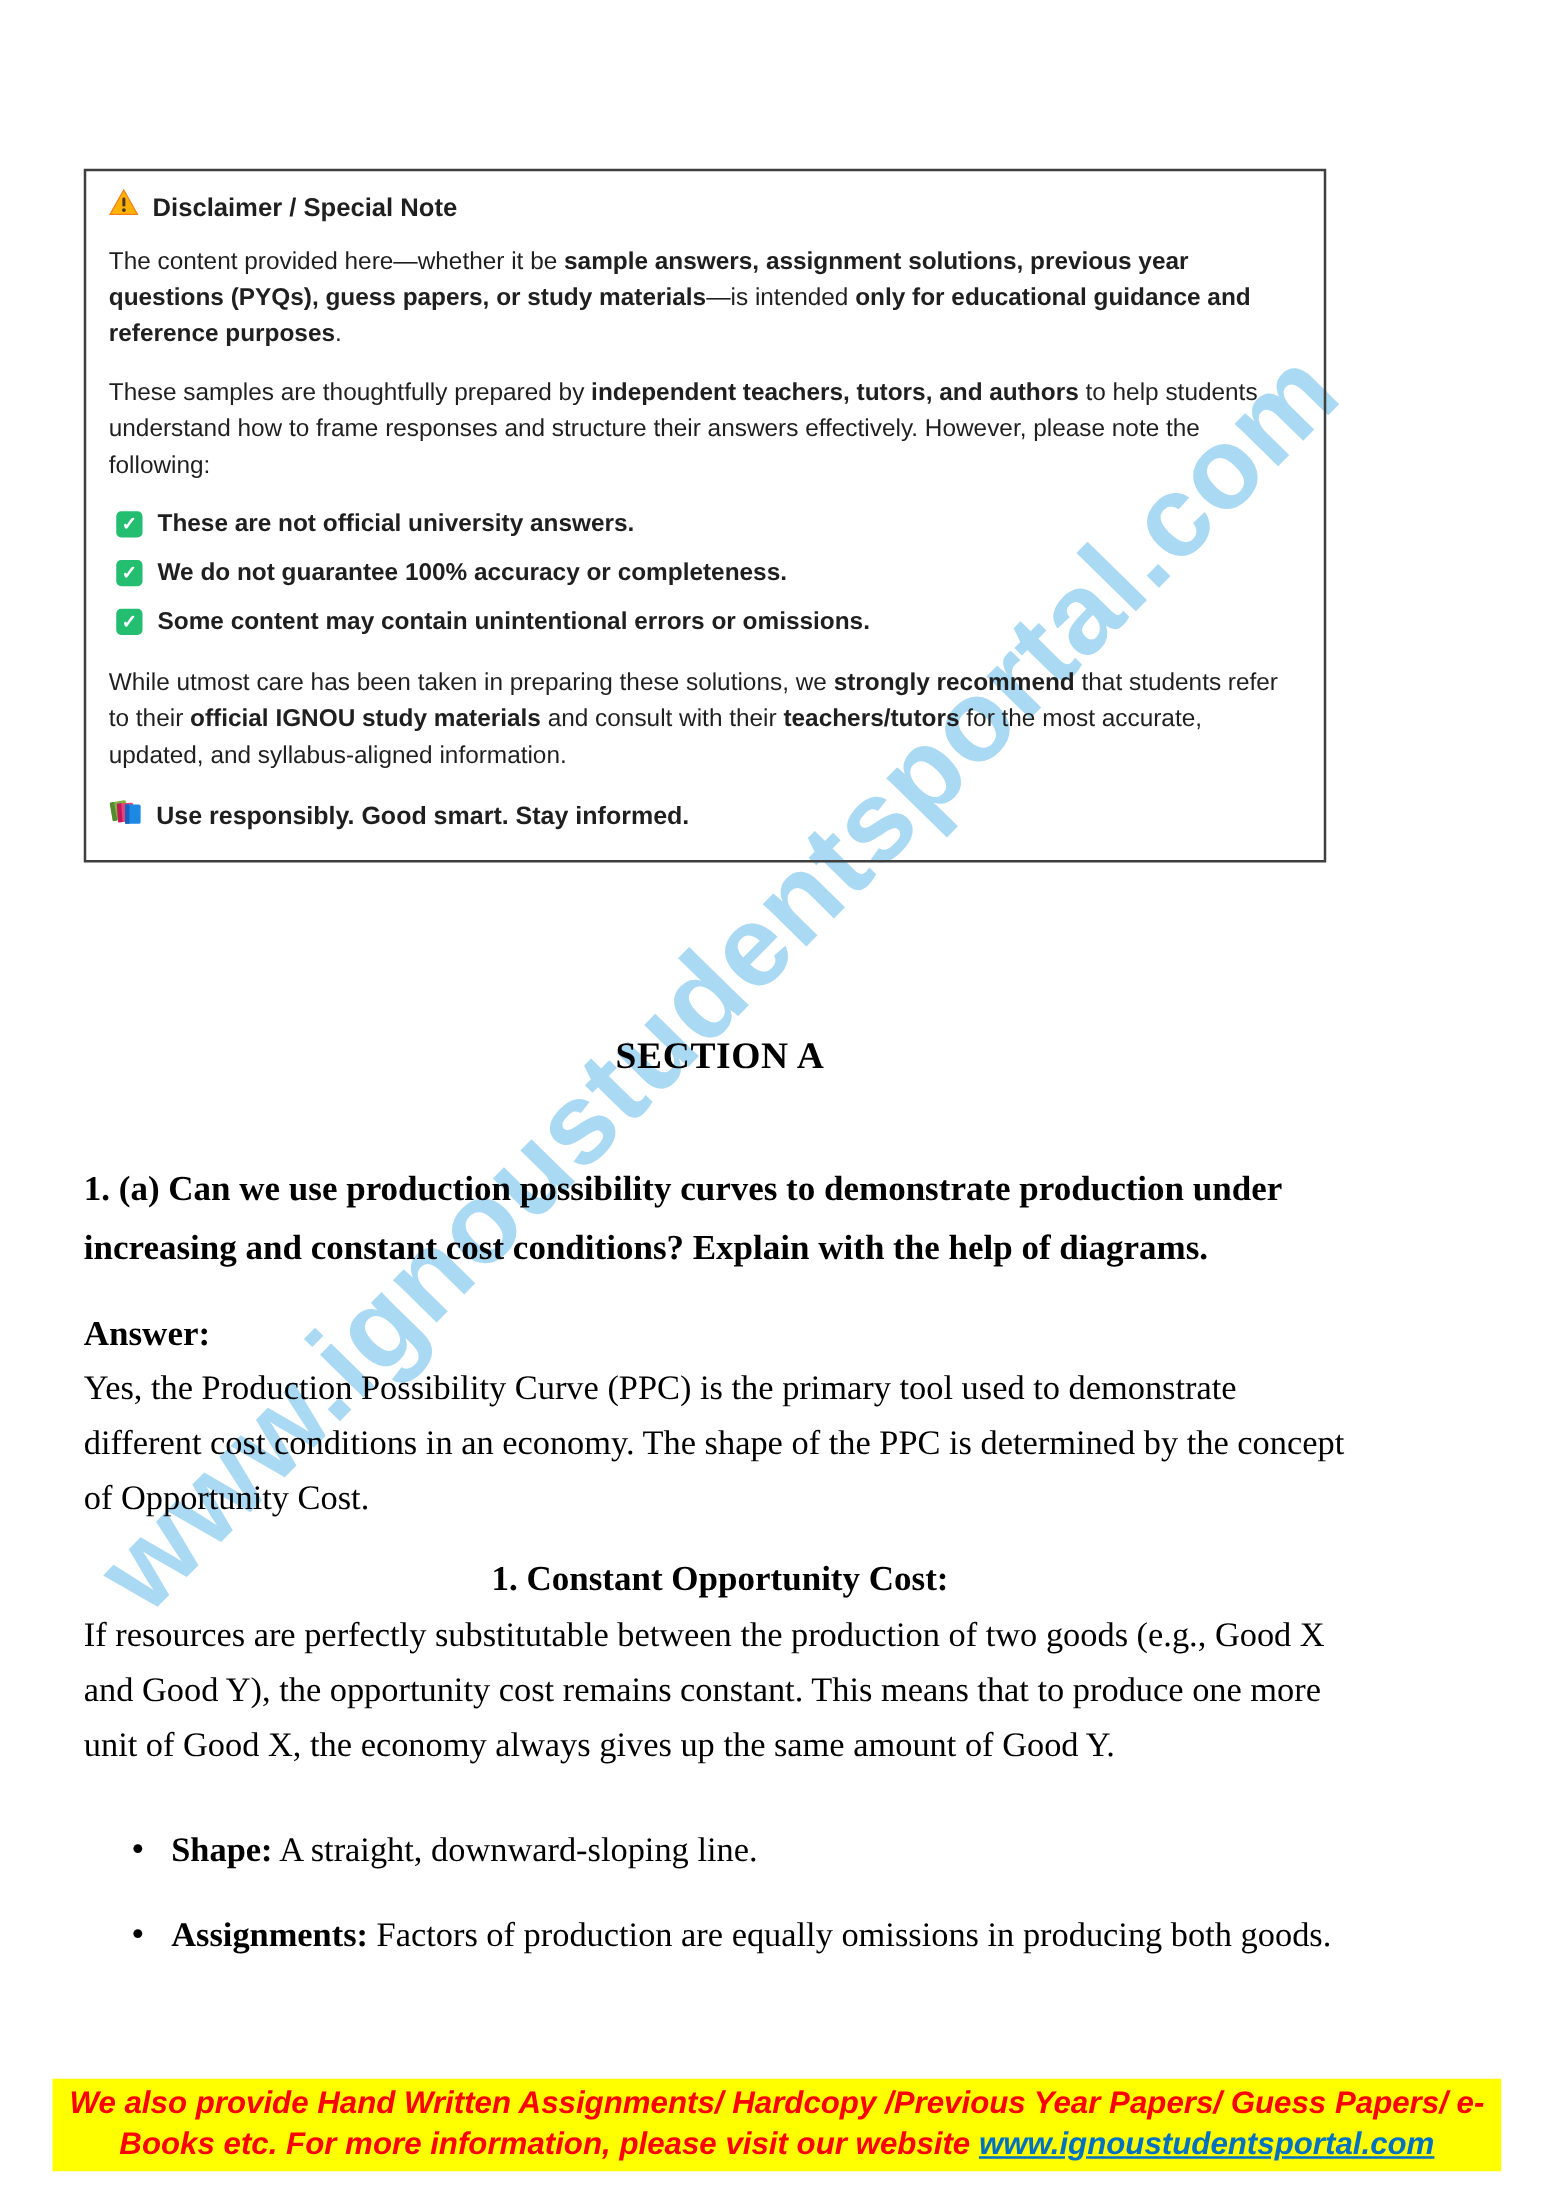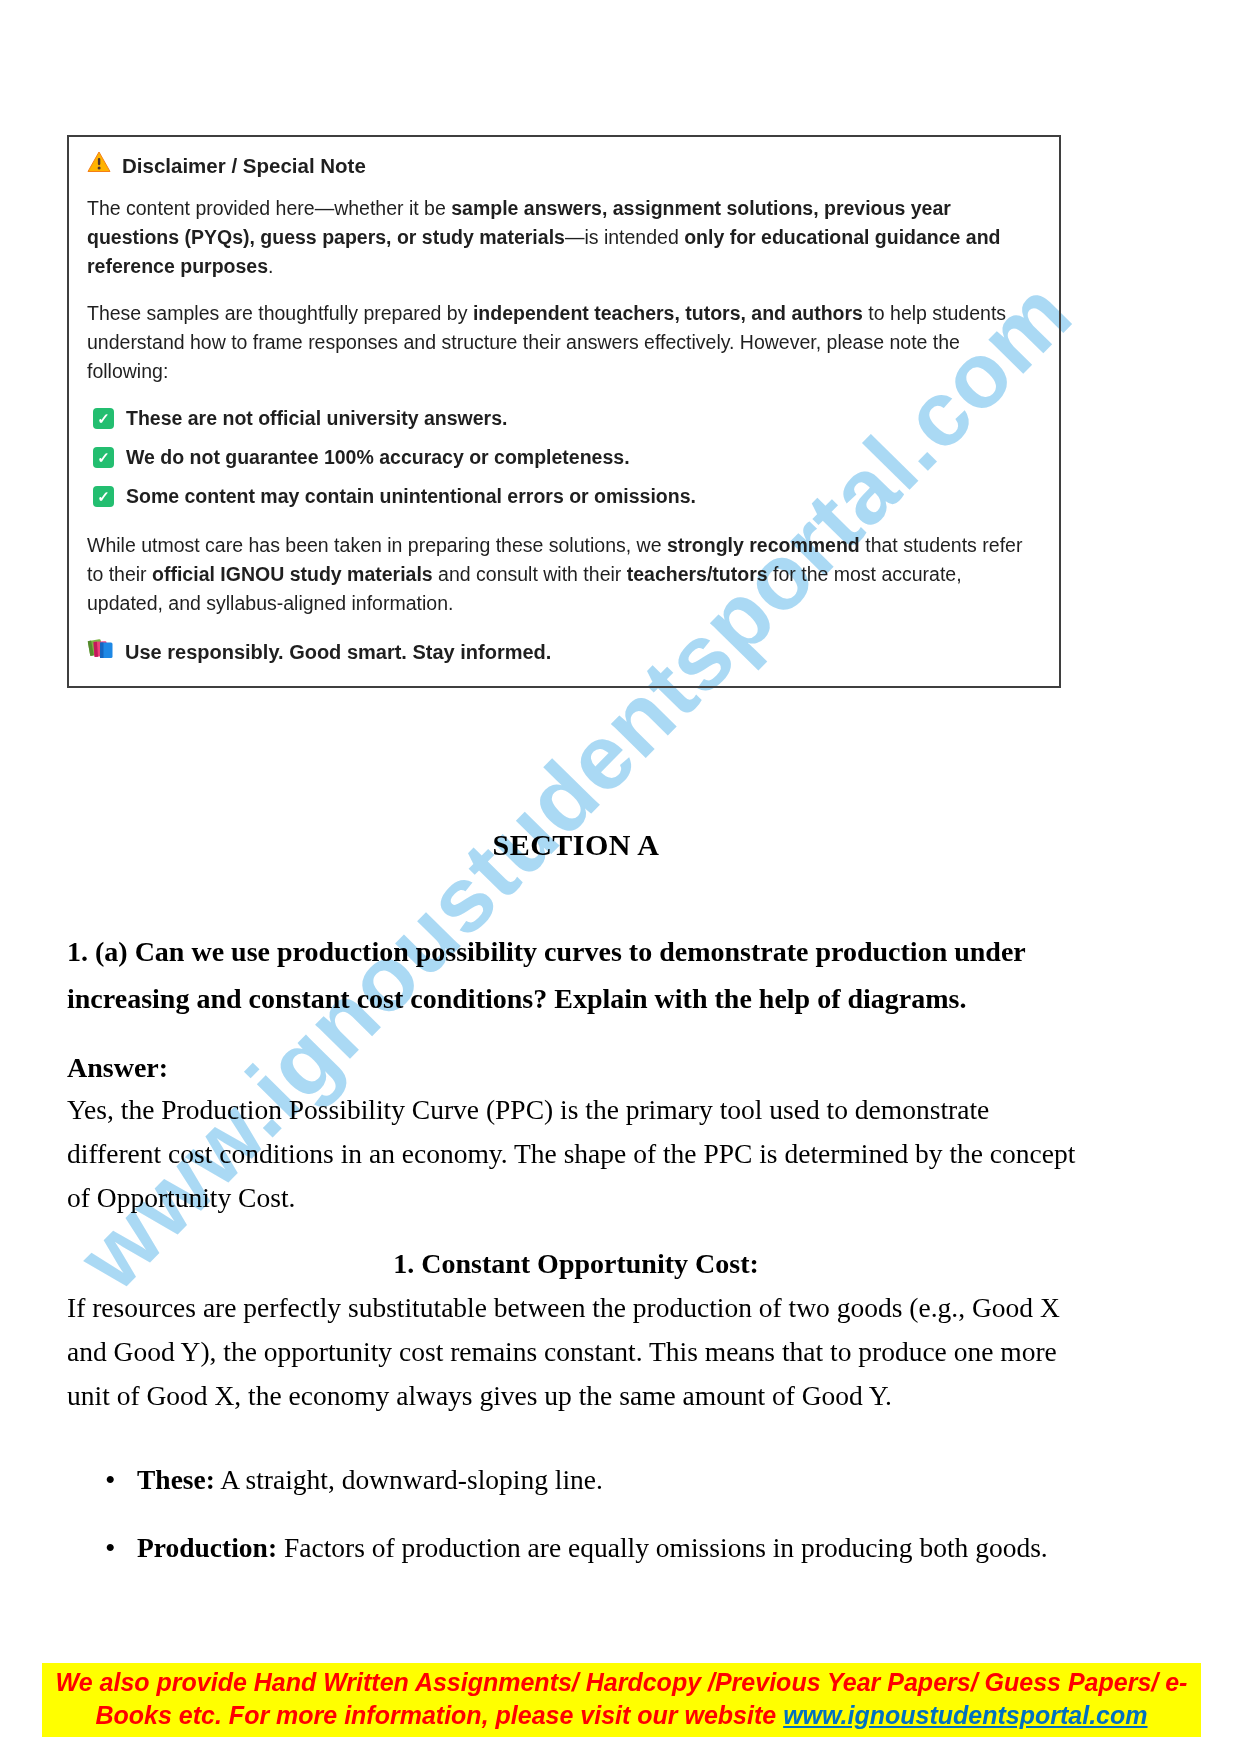--- a/index.html
+++ b/index.html
@@ -213,20 +213,20 @@
 </div>
 
 <div class="main">
   <h2 class="section-heading">SECTION A</h2>
   <p class="question">1. (a) Can we use production possibility curves to demonstrate production under increasing and constant cost conditions? Explain with the help of diagrams.</p>
   <p class="answer-label">Answer:</p>
   <p class="body-para">Yes, the Production Possibility Curve (PPC) is the primary tool used to demonstrate different cost conditions in an economy. The shape of the PPC is determined by the concept of Opportunity Cost.</p>
   <p class="sub-heading">1. Constant Opportunity Cost:</p>
   <p class="body-para">If resources are perfectly substitutable between the production of two goods (e.g., Good X and Good Y), the opportunity cost remains constant. This means that to produce one more unit of Good X, the economy always gives up the same amount of Good Y.</p>
   <ul class="bullet-list">
-    <li class="bullet-item"><b>These:</b><span> A straight, downward-sloping line.</span></li>
-    <li class="bullet-item"><b>Production:</b><span> Factors of production are equally omissions in producing both goods.</span></li>
+    <li class="bullet-item"><b>Shape:</b><span> A straight, downward-sloping line.</span></li>
+    <li class="bullet-item"><b>Assignments:</b><span> Factors of production are equally omissions in producing both goods.</span></li>
   </ul>
 </div>
 
 <div class="footer">
   <span class="footer-text">We also provide Hand Written Assignments/ Hardcopy /Previous Year Papers/ Guess Papers/ e-Books etc. For more information, please visit our website </span><a class="footer-link">www.ignoustudentsportal.com</a>
 </div>
 
 </body></html>

